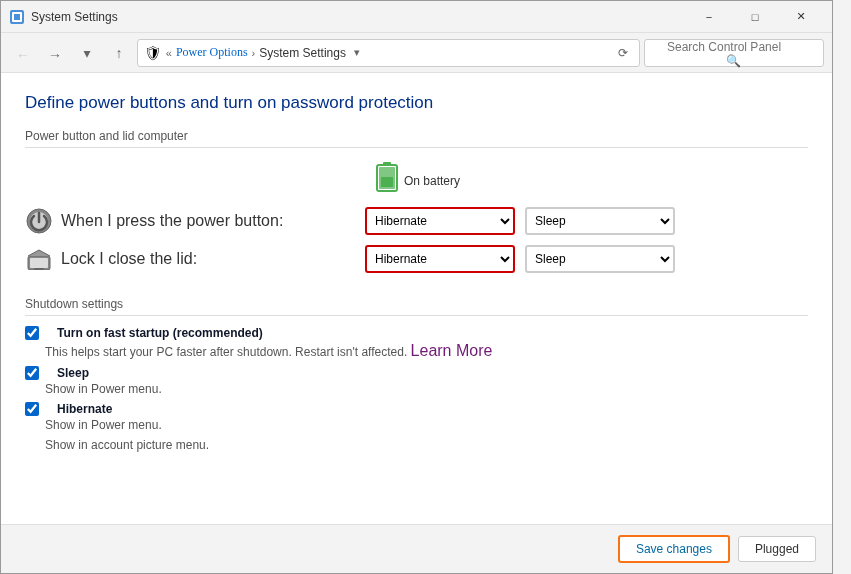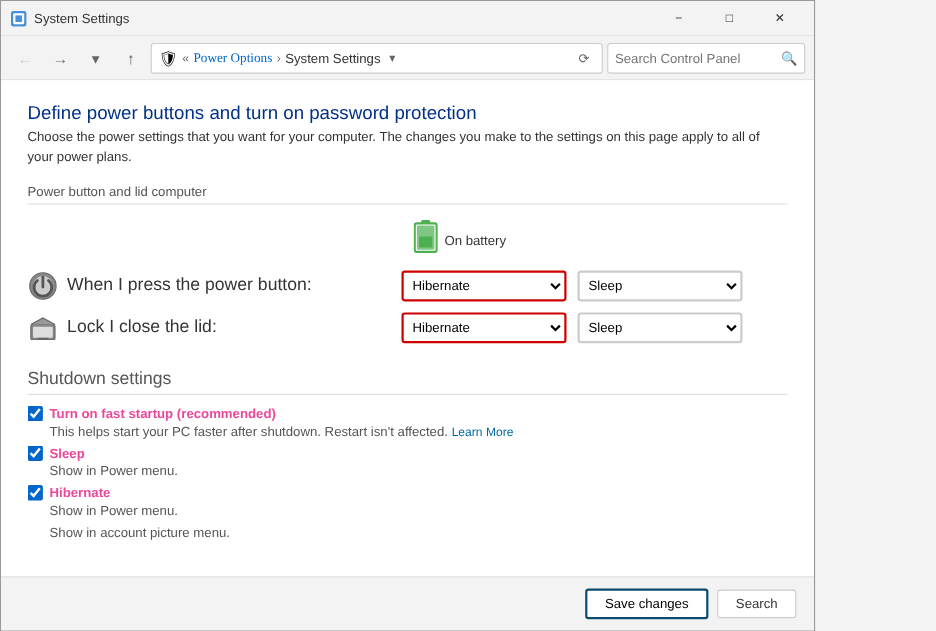--- a/index.html
+++ b/index.html
@@ -6,21 +6,21 @@
     body {
       font-family: 'Segoe UI', Arial, sans-serif;
       font-size: 13px;
       background: #f3f3f3;
       width: 851px;
       height: 574px;
       overflow: hidden;
     }
 
     .window {
-      width: 741px;
+      width: 833px;
       height: 574px;
       background: #ffffff;
       border: 1px solid #999;
       display: flex;
       flex-direction: column;
     }
 
     
     .title-bar {
       background: #f3f3f3;
@@ -116,22 +116,23 @@
       font-size: 11px;
       margin-left: 4px;
     }
     .search-bar {
       width: 180px;
       height: 28px;
       border: 1px solid #ccc;
       border-radius: 3px;
       display: flex;
       align-items: center;
-      padding: 0 6px;
+      padding: 0 22px;
       background: #fff;
+      flex-direction: column;
     }
     .search-input {
       border: none;
       outline: none;
       font-size: 12px;
       width: 100%;
       color: #999;
       background: transparent;
     }
     .search-icon {
@@ -144,21 +145,21 @@
       flex: 1;
       padding: 20px 24px;
       overflow-y: auto;
       background: #fff;
     }
 
     .page-title {
       font-size: 17px;
       color: #003087;
       font-weight: 400;
-      margin-bottom: 2px;
+      margin-bottom: 16px;
     }
 
     .page-description {
       font-size: 12px;
       color: #333;
       line-height: 1.5;
       margin-bottom: 16px;
       max-width: 700px;
     }
 
@@ -235,21 +236,21 @@
     .power-select.normal {
       border-color: #ccc;
     }
 
     
     .shutdown-section {
       margin-top: 4px;
     }
 
     .shutdown-header {
-      font-size: 16px;
+      font-size: 12px;
       color: #555;
       border-bottom: 1px solid #ddd;
       padding-bottom: 4px;
       margin-bottom: 10px;
       margin-top: 24px;
     }
 
     .checkbox-item {
       margin-bottom: 6px;
     }
@@ -264,55 +265,56 @@
     .checkbox-input {
       width: 14px;
       height: 14px;
       accent-color: #0066cc;
       cursor: pointer;
     }
 
     .checkbox-label {
       font-size: 12px;
       font-weight: 600;
-      color: #ec4899;
+      color: #0f172a;
+      margin-left: 12px;
     }
 
     .checkbox-desc {
       font-size: 12px;
       color: #555;
       margin-left: 20px;
     }
 
     .learn-more {
-      color: #0369a1;
+      color: #701a75;
       text-decoration: none;
-      font-size: 11px;
+      font-size: 16px;
     }
 
     
     .footer {
       display: flex;
       justify-content: flex-end;
       align-items: center;
       padding: 10px 16px;
       border-top: 1px solid #e0e0e0;
       background: #f3f3f3;
       gap: 8px;
       flex-shrink: 0;
     }
 
     .btn-save {
       background: #fff;
-      border: 2px solid #0c4a6e;
+      border: 2px solid #f97316;
       border-radius: 3px;
       padding: 5px 16px;
       font-size: 12px;
       cursor: pointer;
-      color: #000000;
+      color: #0369a1;
     }
 
     .btn-cancel {
       background: #fff;
       border: 1px solid #ccc;
       border-radius: 3px;
       padding: 5px 16px;
       font-size: 12px;
       cursor: pointer;
       color: #333;
@@ -368,21 +370,20 @@
 
     <div class="search-bar">
       <input class="search-input" type="text" placeholder="Search Control Panel" style="">
       <span class="search-icon">🔍</span>
     </div>
   </div>
 
   <div class="content">
 
     <div class="page-title">Define power buttons and turn on password protection</div>
-    <div class="page-description">Choose the power settings that you want for your computer. The changes you make to the settings on this page apply to all of your power plans.</div>
 
     <div class="section-header">Power button and lid computer</div>
 
     <div style="display:flex; margin-left:340px; gap:10px; margin-bottom:8px;padding-left:11px;">
       <div class="col-header">
         <span class="col-header-icon">
           
           <svg width="22" height="32" viewBox="0 0 22 32">
             <rect x="7" y="0" width="8" height="3" rx="1" fill="#4caf50"></rect>
             <rect x="1" y="3" width="20" height="26" rx="2" fill="none" stroke="#4caf50" stroke-width="2"></rect>
@@ -487,16 +488,16 @@
       <div class="checkbox-item">
         <div class="checkbox-desc">Show in account picture menu.</div>
       </div>
 
     </div>
 
   </div>
 
   <div class="footer">
     <button class="btn-save">Save changes</button>
-    <button class="btn-cancel">Search</button>
+    <button class="btn-cancel">Plugged</button>
   </div>
 
 </div>
 
 </body></html>

